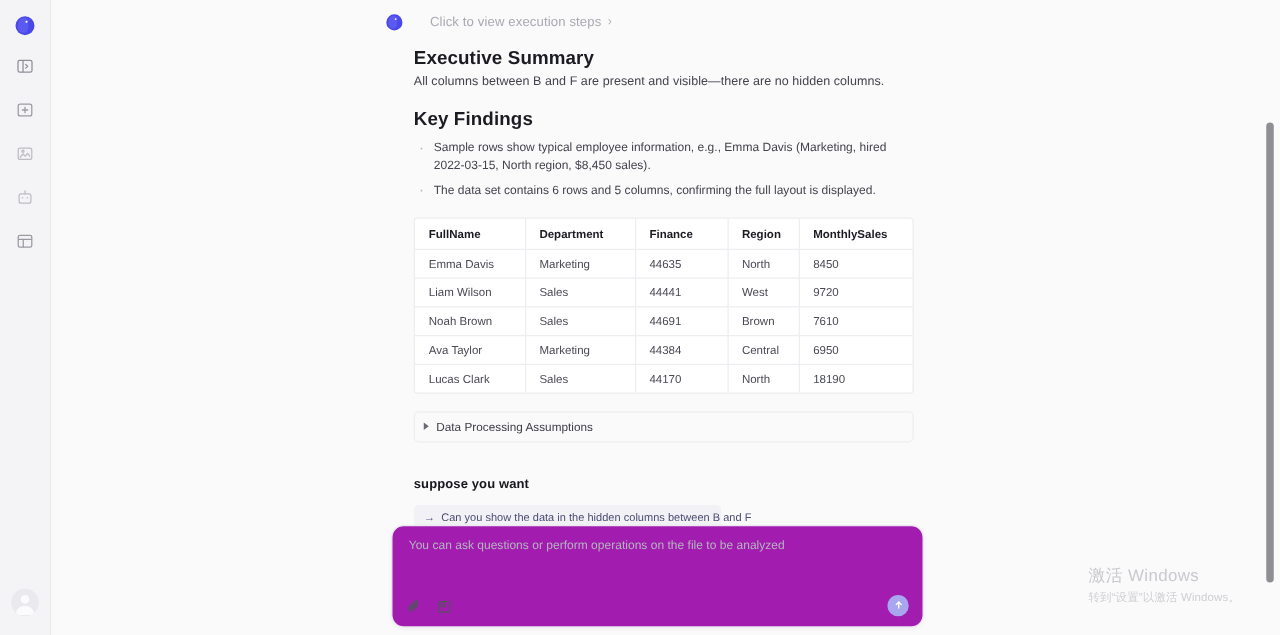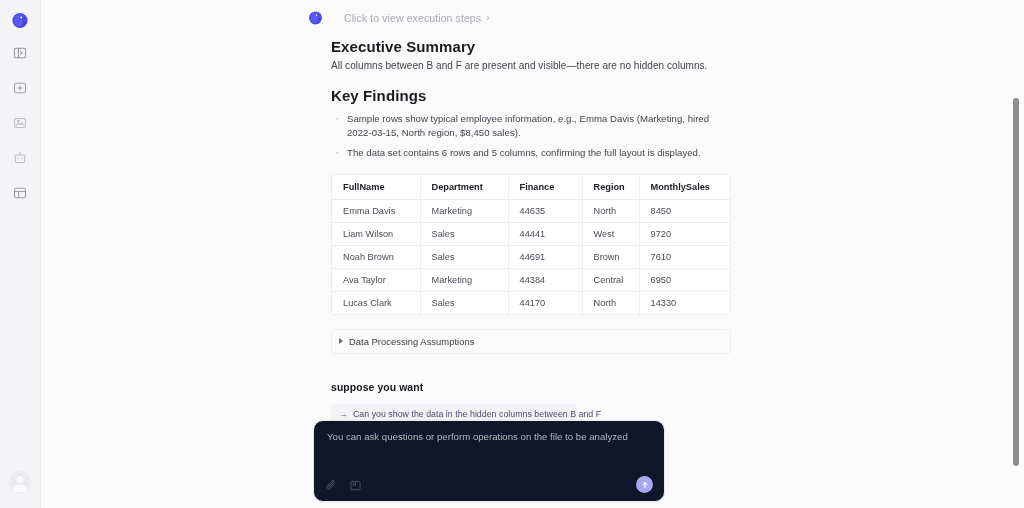--- a/index.html
+++ b/index.html
@@ -131,22 +131,22 @@
     background: #f2f2f6; border-radius: 4px;
     display: flex; align-items: center; padding-left: 8px; gap: 5px;
     cursor: pointer;
   }
   .chip .arr { font-size: 9px; color: #5b5b8a; line-height: 1; }
   .chip span.txt { font-size: 8.8px; color: #4b4b72; letter-spacing: .02px; white-space: nowrap; }
 
   
   .composer {
     position: absolute; left: 272px; top: 420px;
-    width: 352px; height: 82px;
-    background: #0f172a;
+    width: 426px; height: 82px;
+    background: #a21caf;
     border: 1px solid #e9e9ef;
     border-radius: 10px;
     box-shadow: 0 1px 4px rgba(20,20,40,.045);
   }
   .composer .ph {
     position: absolute; left: 13px; top: 10px;
     font-size: 9.6px; color: #b5b5bf; letter-spacing: .02px;
   }
   .composer .tools {
     position: absolute; left: 11px; bottom: 9px; display: flex; gap: 11px; align-items: center;
@@ -327,21 +327,21 @@
                 <td>Marketing</td>
                 <td>44384</td>
                 <td>Central</td>
                 <td>6950</td>
               </tr>
               <tr>
                 <td>Lucas Clark</td>
                 <td>Sales</td>
                 <td>44170</td>
                 <td>North</td>
-                <td>14330</td>
+                <td>18190</td>
               </tr>
             </tbody>
           </table>
         </div>
 
         <div class="collapse">
           <span class="tri"></span>
           <span>Data Processing Assumptions</span>
         </div>
 
@@ -381,16 +381,20 @@
               <path d="M4.2 6.6 L7 3.7 L9.8 6.6"></path>
             </svg>
           </span>
         </div>
       </div>
 
       <div class="scroll-track">
         <div class="scroll-thumb"></div>
       </div>
 
+      <div class="watermark">
+        <div class="l1">激活 Windows</div>
+        <div class="l2">转到“设置”以激活 Windows。</div>
+      </div>
 
     </div>
   </div>
 </div>
 
 </body></html>

